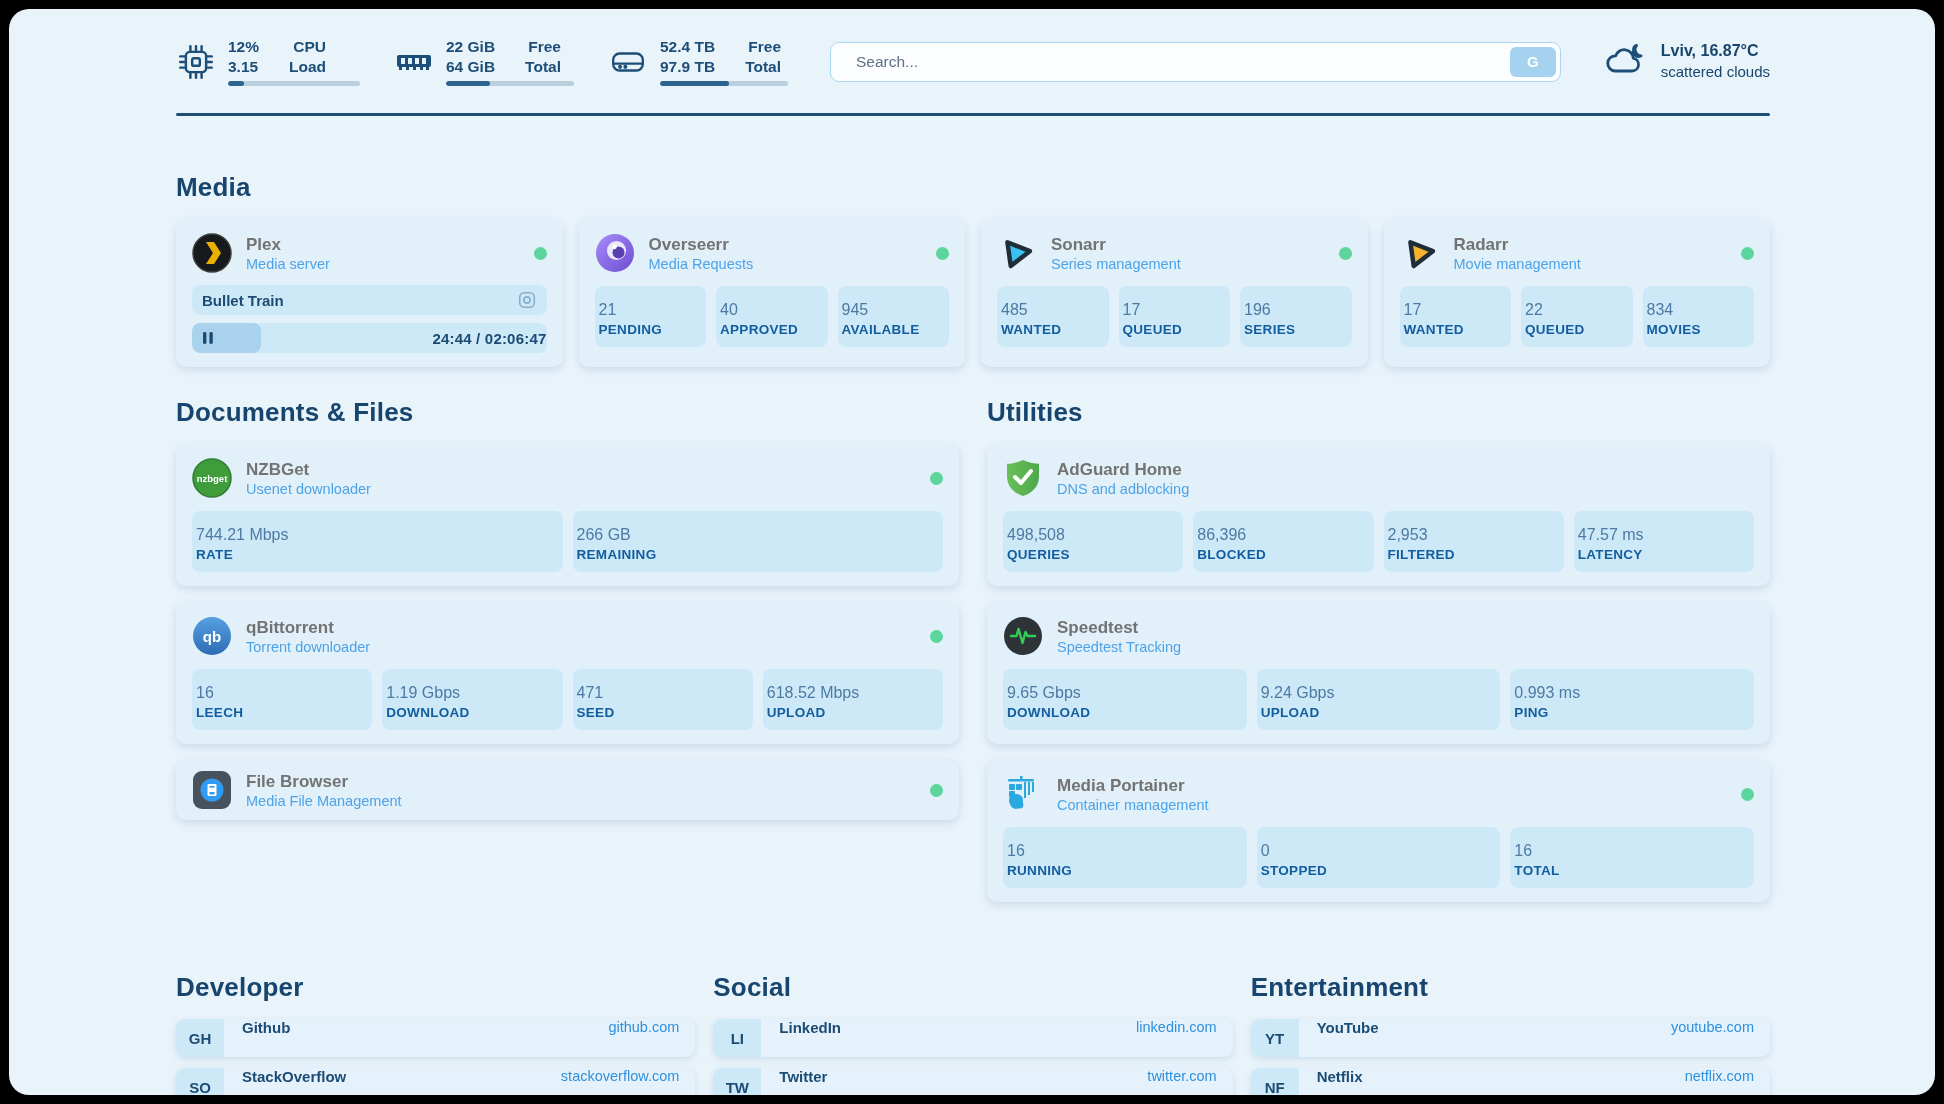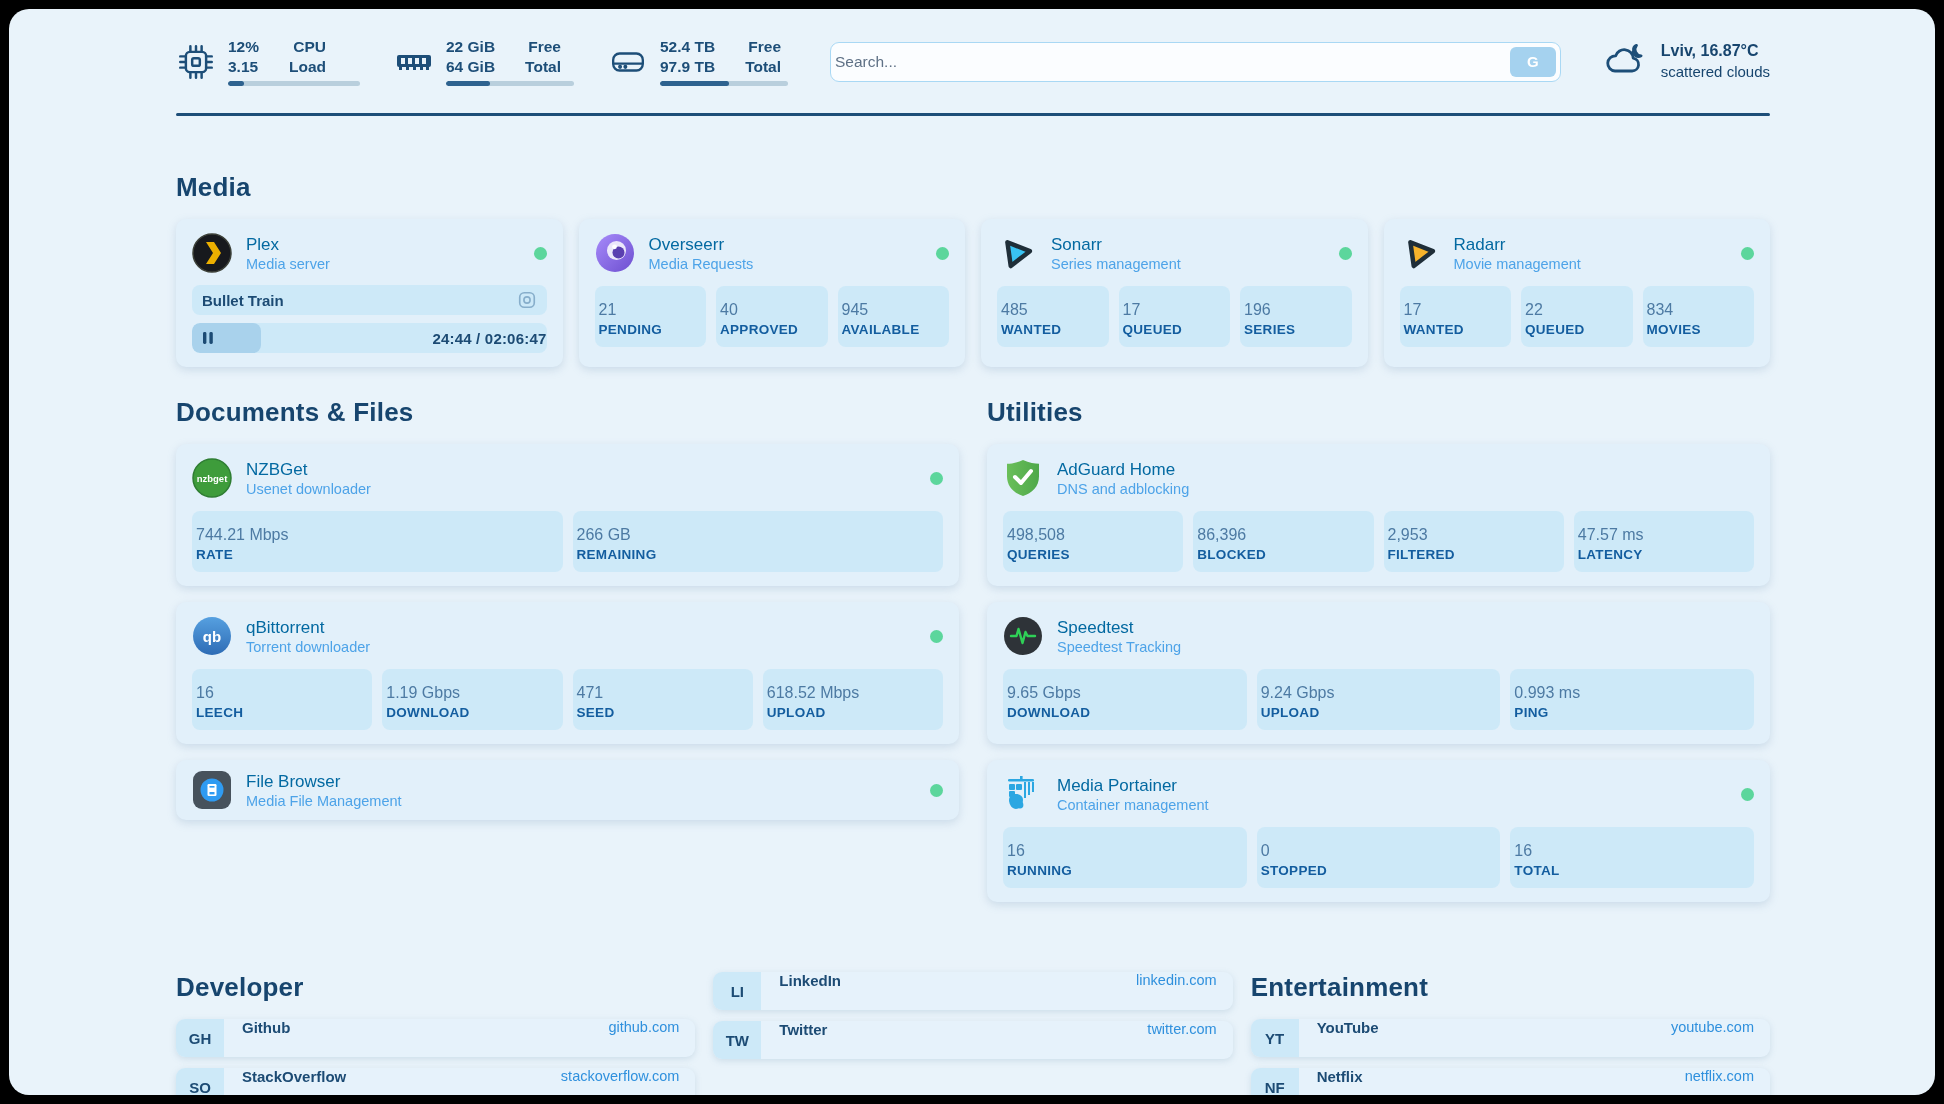--- a/index.html
+++ b/index.html
@@ -13,21 +13,21 @@
   .sysstats{display:flex;gap:34px;align-items:center;}
   .sysstat{display:flex;align-items:center;gap:12px;}
   .sysstat .txtblock{display:flex;flex-direction:column;}
   .sysstat .cols{display:flex;gap:30px;}
   .sysstat .col{display:flex;flex-direction:column;font-size:15.5px;color:#1d4e78;font-weight:600;line-height:1.3;}
   .sysstat .col.labels{text-align:right;font-weight:700;}
   .sysbar{margin-top:4px;height:5px;border-radius:3px;background:#b9cfdd;overflow:hidden;}
   .sysbar .fill{height:100%;background:#2e628f;border-radius:3px;}
   .searchwrap{flex:1;margin:0 42px;position:relative;}
   .searchwrap input{width:100%;height:40px;border:1.5px solid #a9d8f4;border-radius:9px;background:#fbfdff;
-    padding:0 60px 0 4px;font-size:15.5px;color:#17456e;outline:none;font-family:inherit;}
+    padding:0 60px 0 25px;font-size:15.5px;color:#17456e;outline:none;font-family:inherit;}
   .searchwrap input::placeholder{color:#5f7186;opacity:1;}
   .gbtn{position:absolute;right:5px;top:5px;width:46px;height:30px;border:none;border-radius:6px;
     background:#a5d2ef;color:#fff;font-weight:700;font-size:15px;cursor:pointer;font-family:inherit;}
   .weather{display:flex;align-items:center;gap:12px;}
   .weather .wtxt{display:flex;flex-direction:column;line-height:1.3;}
   .wline1{font-size:16px;color:#17456e;font-weight:600;}
   .wline2{font-size:15px;color:#17456e;font-weight:400;}
   .divider{margin-top:27px;border:none;border-top:3px solid #1d4e78;border-radius:2px;}
 
   
@@ -35,21 +35,21 @@
   .media-section{margin-top:56px;}
   .grid4{display:grid;grid-template-columns:repeat(4,1fr);gap:16px;}
   .grid2{display:grid;grid-template-columns:1fr 1fr;gap:28px;margin-top:30px;}
   .colstack{display:flex;flex-direction:column;}
   .colstack .card{margin-bottom:16px;}
 
   .card{background:#e2f0fa;border-radius:10px;padding:14px 16px;box-shadow:0 3px 8px rgba(125,158,189,.28);cursor:pointer;}
   .card-head{display:flex;align-items:center;}
   .appicon{width:40px;height:40px;flex:0 0 40px;display:flex;align-items:center;justify-content:center;}
   .apptext{margin-left:14px;line-height:1.25;}
-  .apptitle{font-size:17px;font-weight:400;color:#0369a1;}
+  .apptitle{font-size:17px;font-weight:700;color:#737373;}
   .appdesc{font-size:14.5px;font-weight:500;color:#4da3e8;}
   .dot{width:13px;height:13px;border-radius:50%;background:#5cd69c;margin-left:auto;flex:0 0 13px;}
   .stats{display:flex;gap:10px;margin-top:13px;}
   .stat{flex:1;background:#cde9f8;border-radius:8px;text-align:left;padding:14px 4px 8px;}
   .statv{font-size:16px;color:#4d7aa3;font-weight:500;line-height:1.3;}
   .statl{font-size:13.5px;color:#135d9f;font-weight:700;letter-spacing:.3px;line-height:1.35;}
 
   
   .player{margin-top:12px;}
   .ptitle{display:flex;align-items:center;background:#cde9f8;border-radius:8px;height:30px;padding:0 10px;}
@@ -538,20 +538,21 @@
       </div>
       <div class="bmrow">
         <span class="bmbadge">SO</span>
         <span class="bmname">StackOverflow</span>
         <span class="bmurl">stackoverflow.com</span>
       </div>
 
     </div>
 
     <div>
+      <h2 class="sechead">Social</h2>
       <div class="bmrow">
         <span class="bmbadge">LI</span>
         <span class="bmname">LinkedIn</span>
         <span class="bmurl">linkedin.com</span>
       </div>
       <div class="bmrow">
         <span class="bmbadge">TW</span>
         <span class="bmname">Twitter</span>
         <span class="bmurl">twitter.com</span>
       </div>

